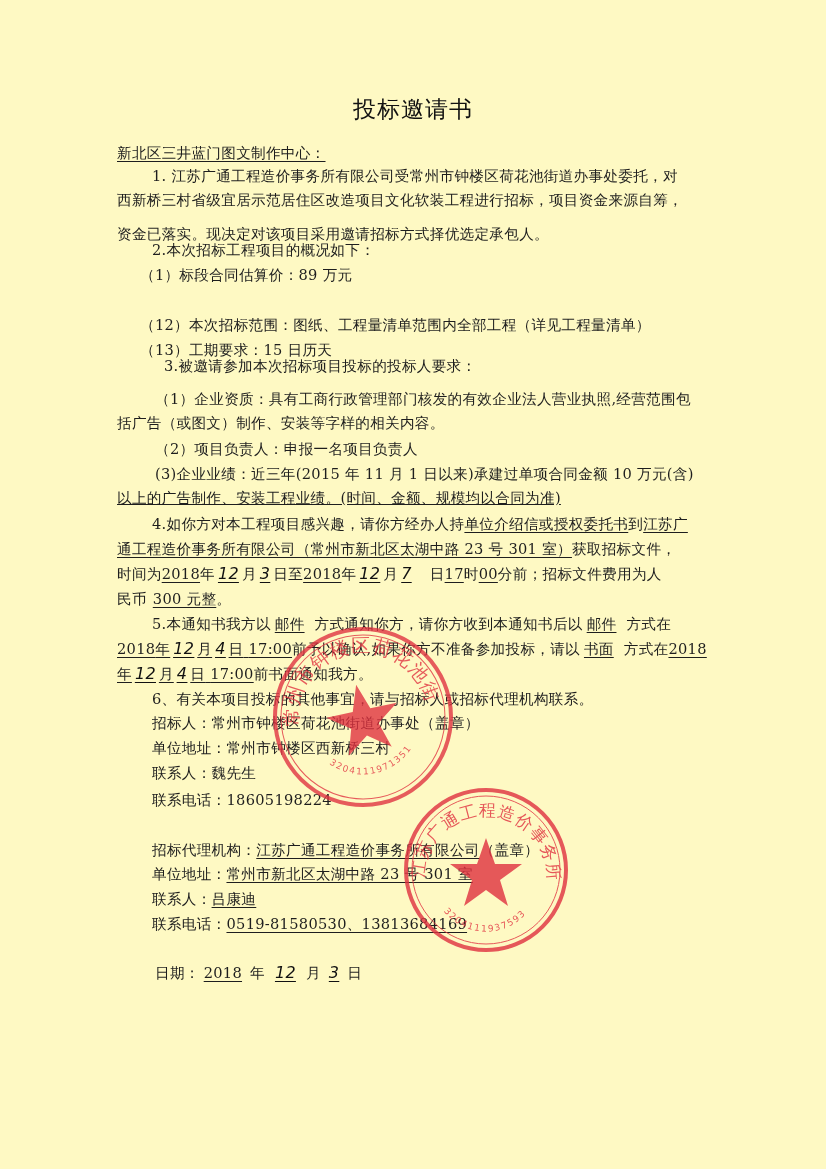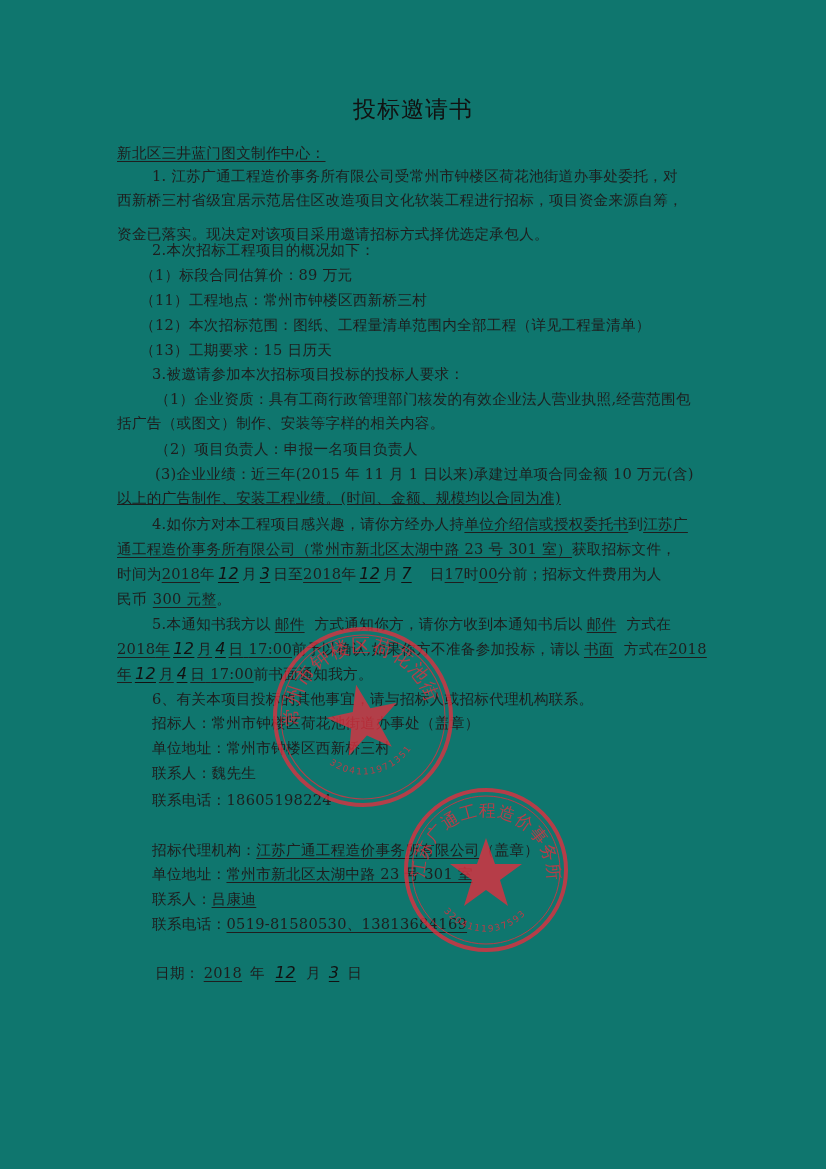--- a/index.html
+++ b/index.html
@@ -1,21 +1,21 @@
 <!DOCTYPE html>
 <html><head>
 <meta charset="utf-8">
 <style>
   html, body { margin: 0; padding: 0; background: #ffffff; }
   body {
     width: 826px; height: 1169px; position: relative; overflow: hidden;
     font-family: "DejaVu Serif", "Liberation Serif", serif;
     color: #1e1e1e;
   }
-  .page { position: absolute; left: 0; top: 0; width: 826px; height: 1169px; background: #0f766e; }
+  .page { position: absolute; left: 0; top: 0; width: 826px; height: 1169px; background: #fef9c3; }
   .title {
     position: absolute; top: 94px; left: 0; width: 826px; text-align: center;
     font-family: "DejaVu Sans", "Liberation Sans", sans-serif;
     font-size: 23px; letter-spacing: 1px; color: #111;
   }
   .line {
     position: absolute; left: 117px; white-space: nowrap;
     font-size: 14.6px; line-height: 20px; letter-spacing: 0.3px;
   }
   .ind1 { left: 152px; }
@@ -37,25 +37,24 @@
   <div class="title">投标邀请书</div>
 
   <div class="line u" style="top:143px;">新北区三井蓝门图文制作中心：</div>
 
   <div class="line ind1" style="top:166px;">1. 江苏广通工程造价事务所有限公司受常州市钟楼区荷花池街道办事处委托，对</div>
   <div class="line" style="top:190px;">西新桥三村省级宜居示范居住区改造项目文化软装工程进行招标，项目资金来源自筹，</div>
   <div class="line" style="top:224px;">资金已落实。现决定对该项目采用邀请招标方式择优选定承包人。</div>
 
   <div class="line ind1" style="top:240px;">2.本次招标工程项目的概况如下：</div>
   <div class="line ind2" style="top:265px;">（1）标段合同估算价：89 万元</div>
-  <div class="line ind2" style="top:290px;">（11）工程地点：常州市钟楼区西新桥三村</div>
   <div class="line ind2" style="top:315px;">（12）本次招标范围：图纸、工程量清单范围内全部工程（详见工程量清单）</div>
   <div class="line ind2" style="top:340px;">（13）工期要求：15 日历天</div>
 
-  <div class="line ind1" style="top:364px;">3.被邀请参加本次招标项目投标的投标人要求：</div>
+  <div class="line ind1" style="top:356px;margin-left:12px;">3.被邀请参加本次招标项目投标的投标人要求：</div>
   <div class="line ind3" style="top:389px;">（1）企业资质：具有工商行政管理部门核发的有效企业法人营业执照,经营范围包</div>
   <div class="line" style="top:413px;">括广告（或图文）制作、安装等字样的相关内容。</div>
   <div class="line ind3" style="top:439px;text-align:center;">（2）项目负责人：申报一名项目负责人</div>
   <div class="line ind3" style="top:464px;">(3)企业业绩：近三年(2015 年 11 月 1 日以来)承建过单项合同金额 10 万元(含)</div>
   <div class="line" style="top:488px;text-decoration:underline;">以上的广告制作、安装工程业绩。(时间、金额、规模均以合同为准)</div>
 
   <div class="line ind1" style="top:514px;">
     <span>4.如你方对本工程项目感兴趣，请你方经办人持</span><span class="u">单位介绍信或授权委托书</span><span>到</span><span class="u">江苏广</span>
   </div>
   <div class="line" style="top:539px;">

